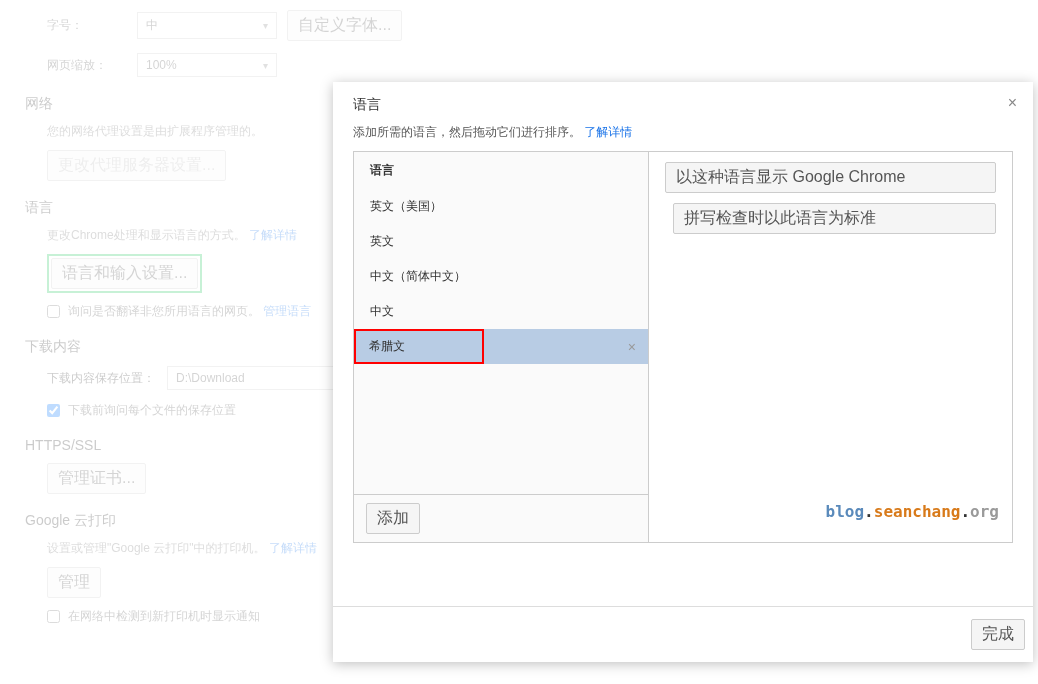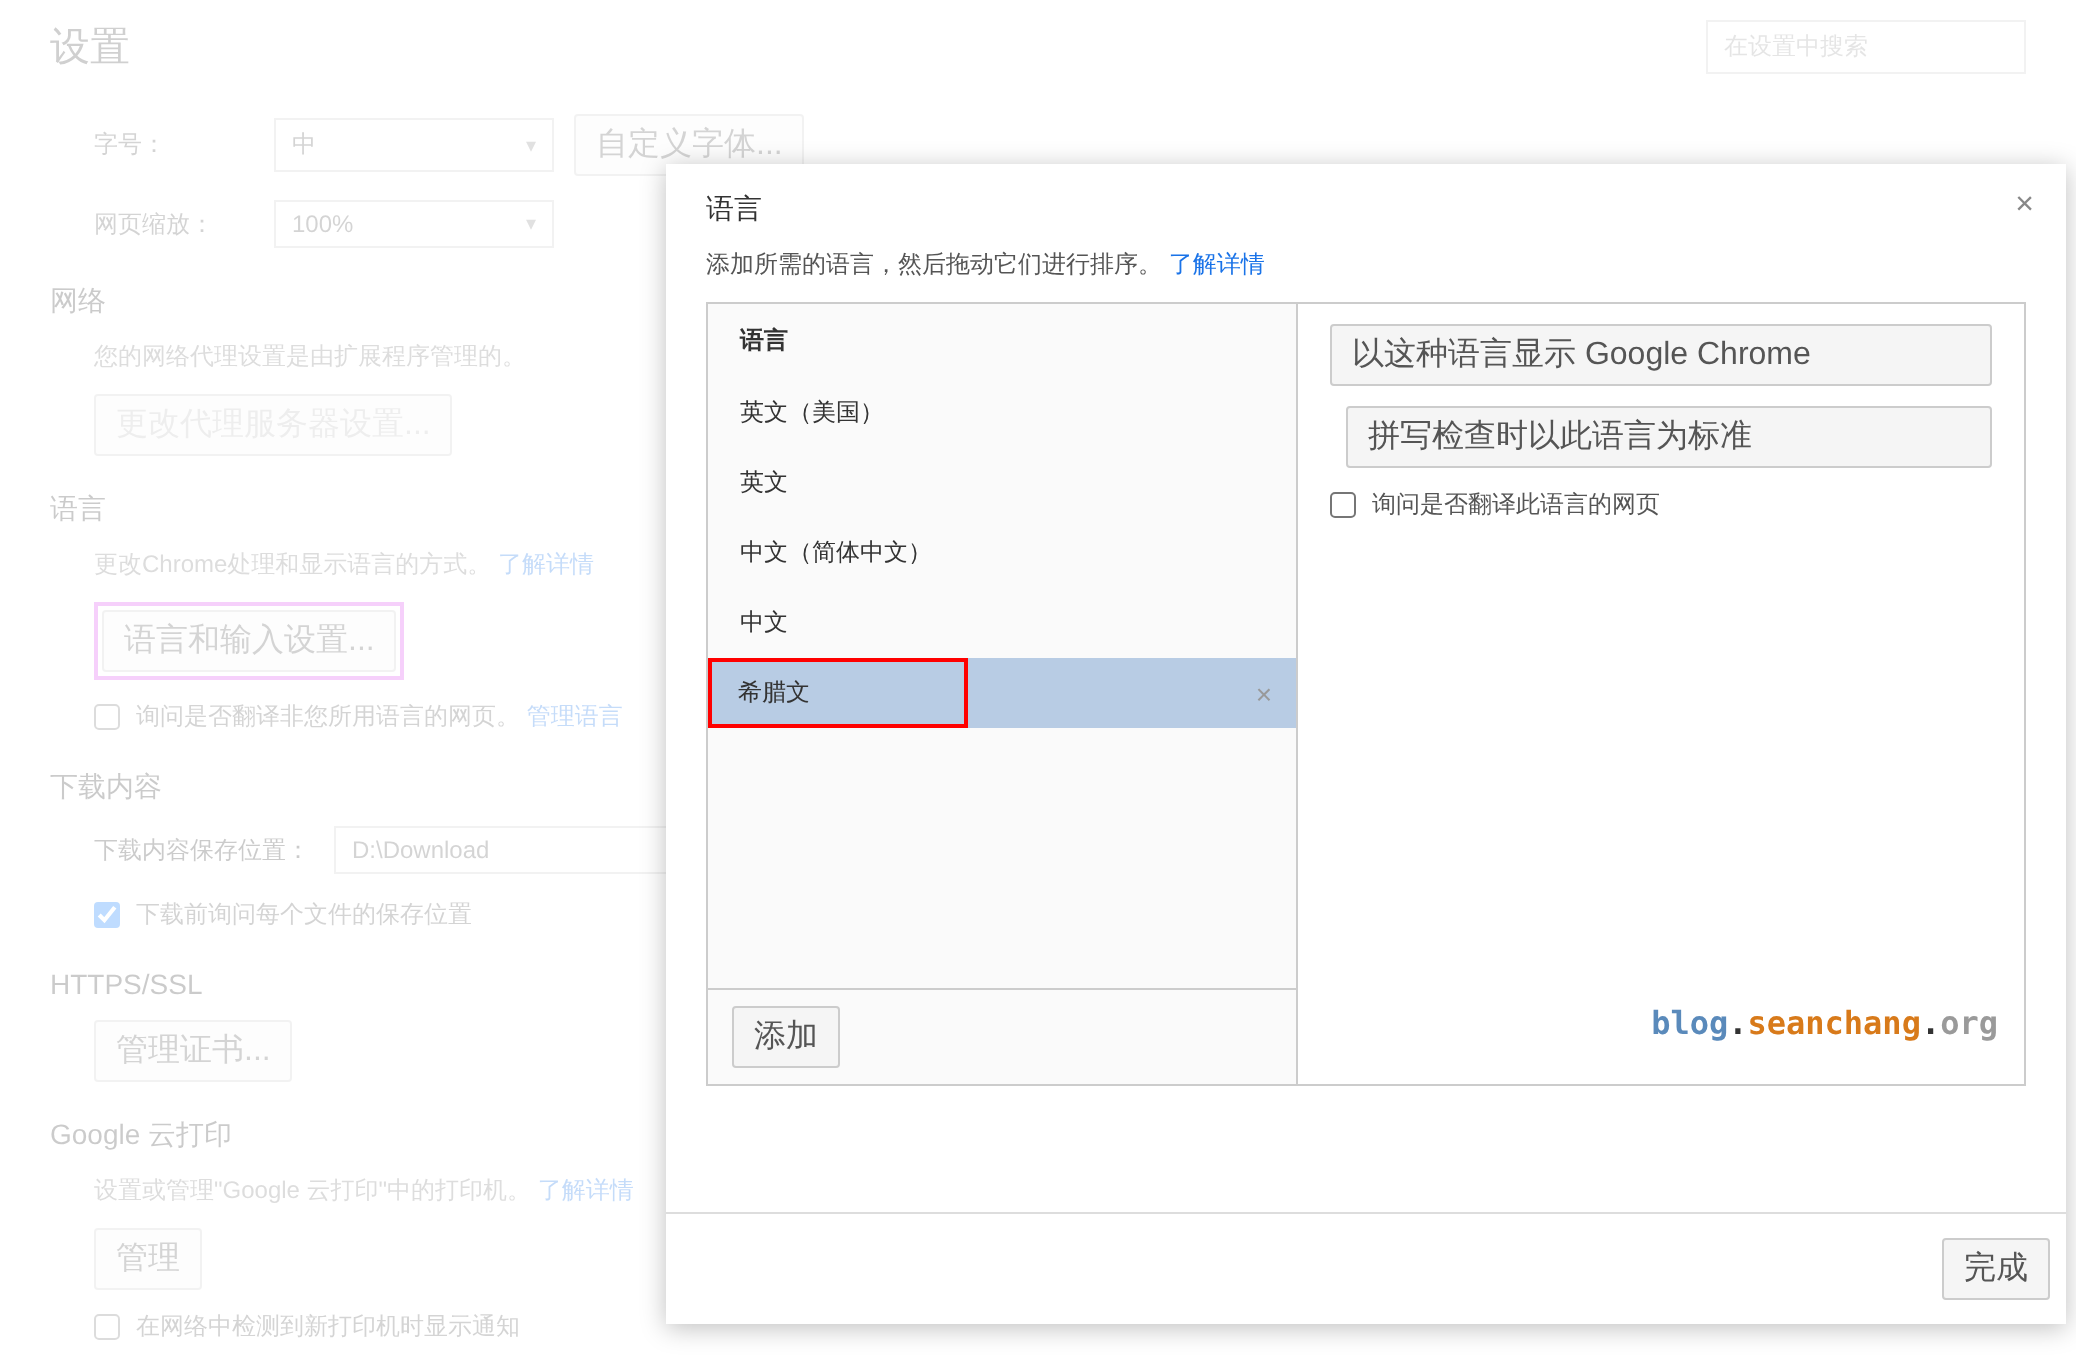--- a/index.html
+++ b/index.html
@@ -103,21 +103,21 @@
     .checkbox-row input { margin-right: 8px; }
     
     .input-box {
       border: 1px solid #ccc;
       padding: 4px 8px;
       width: 200px;
       color: #555;
     }
     
     .highlight-red {
-      border: 2px solid #d946ef;
+      border: 2px solid #22c55e;
       padding: 2px;
       display: inline-block;
     }
     
     
     .overlay {
       position: absolute;
       top: 0; left: 0; right: 0; bottom: 0;
       background: rgba(255,255,255,0.75);
     }
@@ -241,24 +241,20 @@
     }
     .wm-blog { color: #5a8abb; }
     .wm-sean { color: #d87a1a; }
     .wm-dot { color: #333; }
     .wm-org { color: #9a9a9a; }
   </style>
 </head>
 <body>
 
 <div class="settings-bg">
-  <div class="settings-header">
-    <h1>设置</h1>
-    <div class="search-box">在设置中搜索</div>
-  </div>
 
   <div class="setting-row">
     <span class="setting-label">字号：</span>
     <div class="select-box">
         <span>中</span>
       </div>
     <span style="width:10px"></span>
     <div class="btn">自定义字体...</div>
   </div>
   <div class="setting-row">
@@ -346,24 +342,20 @@
             <span class="remove-x">×</span>
           </div>
         </div>
         <div class="lang-left-footer">
           <div class="btn">添加</div>
         </div>
       </div>
       <div class="lang-right">
         <div class="btn">以这种语言显示 Google Chrome</div>
         <div class="btn">拼写检查时以此语言为标准</div>
-        <div class="checkbox-row">
-          <input type="checkbox" style="">
-          <span>询问是否翻译此语言的网页</span>
-        </div>
       </div>
     </div>
   </div>
 
   <div class="dialog-footer">
     <div class="btn">完成</div>
   </div>
 
   <div class="watermark">
     <span class="wm-blog">blog</span><span class="wm-dot">.</span><span class="wm-sean">seanchang</span><span class="wm-dot">.</span><span class="wm-org">org</span>

